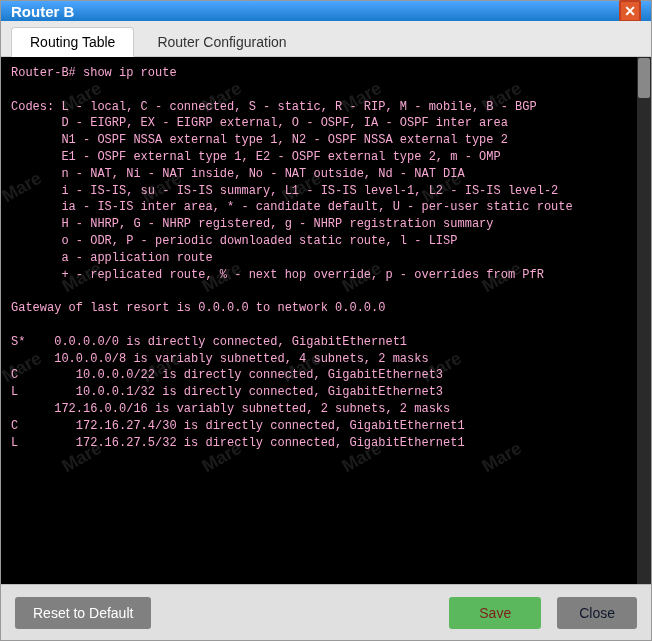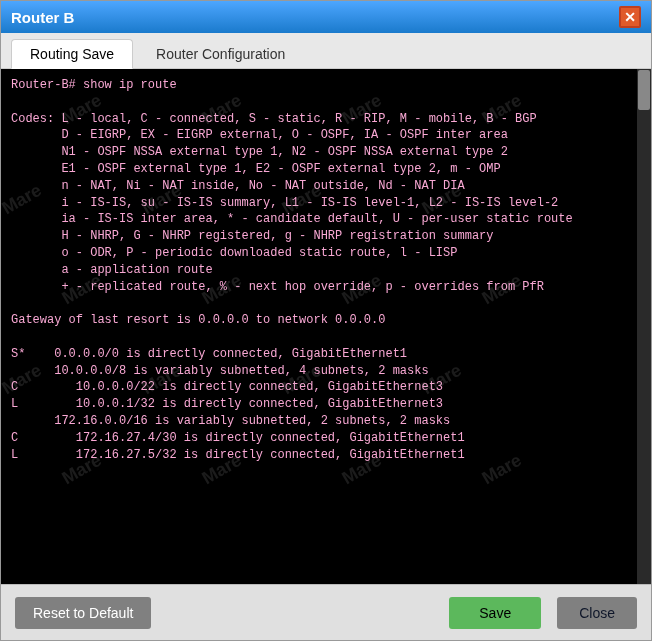--- a/index.html
+++ b/index.html
@@ -21,21 +21,21 @@
       flex-direction: column;
       position: relative;
     }
     .titlebar {
       background: linear-gradient(to bottom, #4da6ff, #1a7acc);
       color: white;
       display: flex;
       align-items: center;
       justify-content: space-between;
       padding: 0 10px;
-      height: 32px;
+      height: 20px;
       flex-shrink: 0;
     }
     .titlebar-title {
       font-size: 15px;
       font-weight: bold;
     }
     .close-btn {
       background: #e05a2b;
       border: 2px solid #c04020;
       color: white;
@@ -141,21 +141,21 @@
       background: #808080;
       color: white;
       border: none;
       padding: 8px 18px;
       font-size: 14px;
       cursor: pointer;
       border-radius: 3px;
     }
     .btn-save {
       background: #5cb85c;
-      color: #000000;
+      color: #7f1d1d;
       border: none;
       padding: 8px 30px;
       font-size: 14px;
       cursor: pointer;
       border-radius: 3px;
       margin-left: auto;
     }
     .btn-close {
       background: #808080;
       color: #0f172a;
@@ -169,21 +169,21 @@
 </head>
 <body>
 
 <div class="window">
   <div class="titlebar">
     <span class="titlebar-title">Router B</span>
     <button class="close-btn">✕</button>
   </div>
 
   <div class="tabs">
-    <div class="tab active">Routing Save</div>
+    <div class="tab active">Routing Table</div>
     <div class="tab">Router Configuration</div>
   </div>
 
   <div class="content-area">
     <div class="terminal" id="terminal-text">Router-B# show ip route
 
 Codes: L - local, C - connected, S - static, R - RIP, M - mobile, B - BGP
        D - EIGRP, EX - EIGRP external, O - OSPF, IA - OSPF inter area
        N1 - OSPF NSSA external type 1, N2 - OSPF NSSA external type 2
        E1 - OSPF external type 1, E2 - OSPF external type 2, m - OMP

